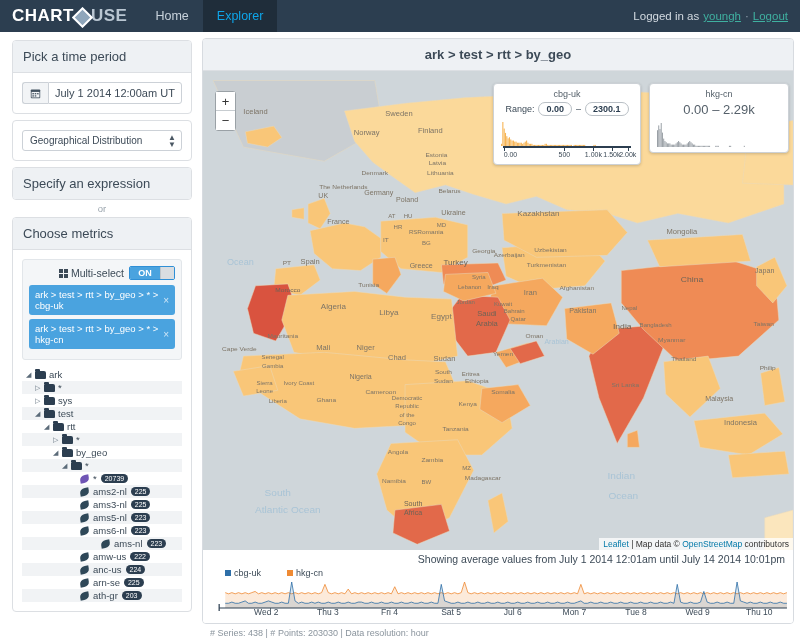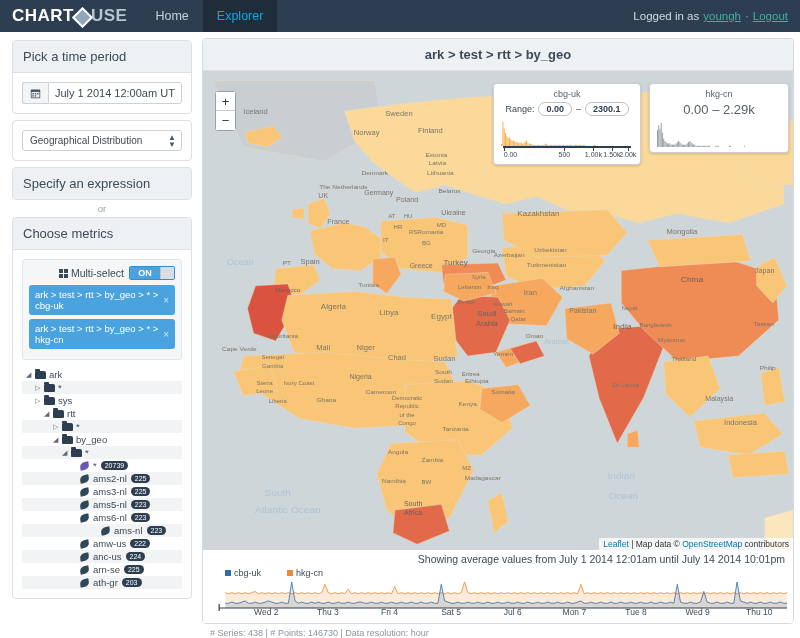--- a/index.html
+++ b/index.html
@@ -311,20 +311,25 @@
             </div>
             <div class="tnode alt" style="padding-left: 13px;">
               <span class="caret closed"></span>
               <span class="folder"></span>
               <span>*</span>
             </div>
             <div class="tnode" style="padding-left: 13px;">
               <span class="caret closed"></span>
               <span class="folder"></span>
               <span>sys</span>
+            </div>
+            <div class="tnode alt" style="padding-left: 13px;">
+              <span class="caret open"></span>
+              <span class="folder"></span>
+              <span>test</span>
             </div>
             <div class="tnode" style="padding-left: 22px;">
               <span class="caret open"></span>
               <span class="folder"></span>
               <span>rtt</span>
             </div>
             <div class="tnode alt" style="padding-left: 31px;">
               <span class="caret closed"></span>
               <span class="folder"></span>
               <span>*</span>
@@ -738,15 +743,15 @@
             <span class="tk" style="left: 42.0556%;">Sat 5</span>
             <span class="tk" style="left: 52.5%;">Jul 6</span>
             <span class="tk" style="left: 62.9444%;">Mon 7</span>
             <span class="tk" style="left: 73.3889%;">Tue 8</span>
             <span class="tk" style="left: 83.8333%;">Wed 9</span>
             <span class="tk" style="left: 94.2778%;">Thu 10</span>
           </div>
       </div>
     </div>
 
-    <div class="footer"># Series: 438 | # Points: 146730 | Data resolution: hour</div>
+    <div class="footer"># Series: 438 | # Points: 203030 | Data resolution: hour</div>
   </div>
 </div>
 
 </body></html>

